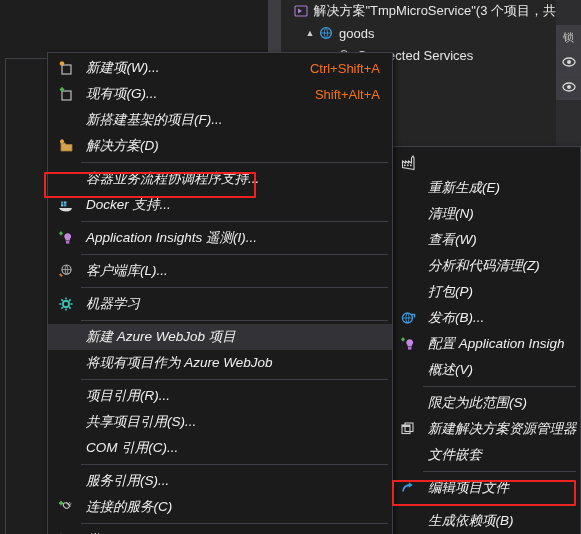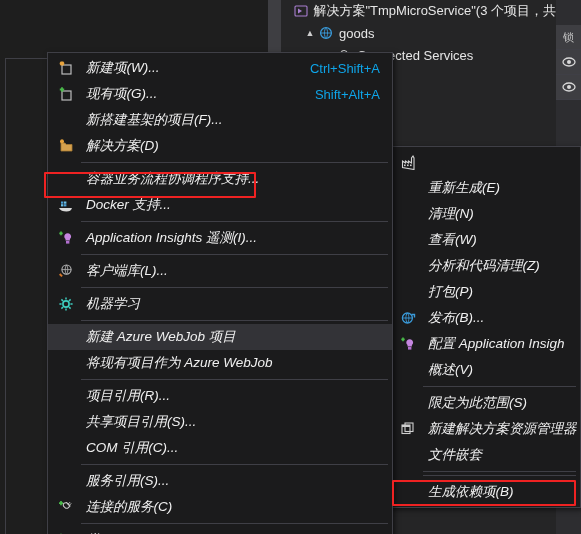--- a/index.html
+++ b/index.html
@@ -36,21 +36,21 @@
     padding: 2px 0;
     font-size: 13.5px;
     color: #f0f0f0;
   }
   .menu-left { left: 47px; top: 52px; width: 346px; }
   .menu-right { left: 389px; top: 146px; width: 192px; }
 
   .mi { position: relative; display: flex; align-items: center; height: 26px; padding-left: 4px; white-space: nowrap; }
   .mi .mi-icon { width: 28px; min-width: 28px; display: flex; align-items: center; justify-content: center; }
   .mi .mi-label { flex: 1; padding-left: 6px; overflow: hidden; font-style: italic; }
-  .mi .mi-accel { color: #0ea5e9; padding-right: 12px; font-size: 13px; }
+  .mi .mi-accel { color: #f97316; padding-right: 12px; font-size: 13px; }
   .mi.selected { background: #333337; }
   .sep { height: 1px; margin: 3px 0 3px 33px; background: #3f3f46; }
   .menu-left .sep { margin-left: 33px; margin-right: 4px; }
   .menu-right .sep { margin-left: 33px; margin-right: 4px; }
 
   .redbox { position: absolute; border: 2px solid #ef2222; pointer-events: none; border-radius: 1px; }
 
   
   svg { display: block; }
 </style>
@@ -212,20 +212,29 @@
             <rect x="5" y="2" width="8" height="8.5" fill="none" stroke="#cfcfcf" stroke-width="1.1"></rect>
           </svg>
         </span>
         <span class="mi-label">新建解决方案资源管理器</span>
       </div>
       <div class="mi">
         <span class="mi-icon"></span>
         <span class="mi-label">文件嵌套</span>
       </div>
       <div class="sep"></div>
+      <div class="mi">
+        <span class="mi-icon">
+          <svg width="16" height="16" viewBox="0 0 16 16">
+            <path d="M3 11.5c0-4 3-6.5 7.5-6.5" fill="none" stroke="#3a9ad9" stroke-width="1.8"></path>
+            <path d="M8.8 2.2L12.8 5l-4 2.8z" fill="#3a9ad9"></path>
+          </svg>
+        </span>
+        <span class="mi-label">编辑项目文件</span>
+      </div>
       <div class="sep"></div>
       <div class="mi">
         <span class="mi-icon"></span>
         <span class="mi-label">生成依赖项(B)</span>
       </div>
     </div>
 
   <div class="menu menu-left" id="menu-left">
       <div class="mi">
         <span class="mi-icon">

